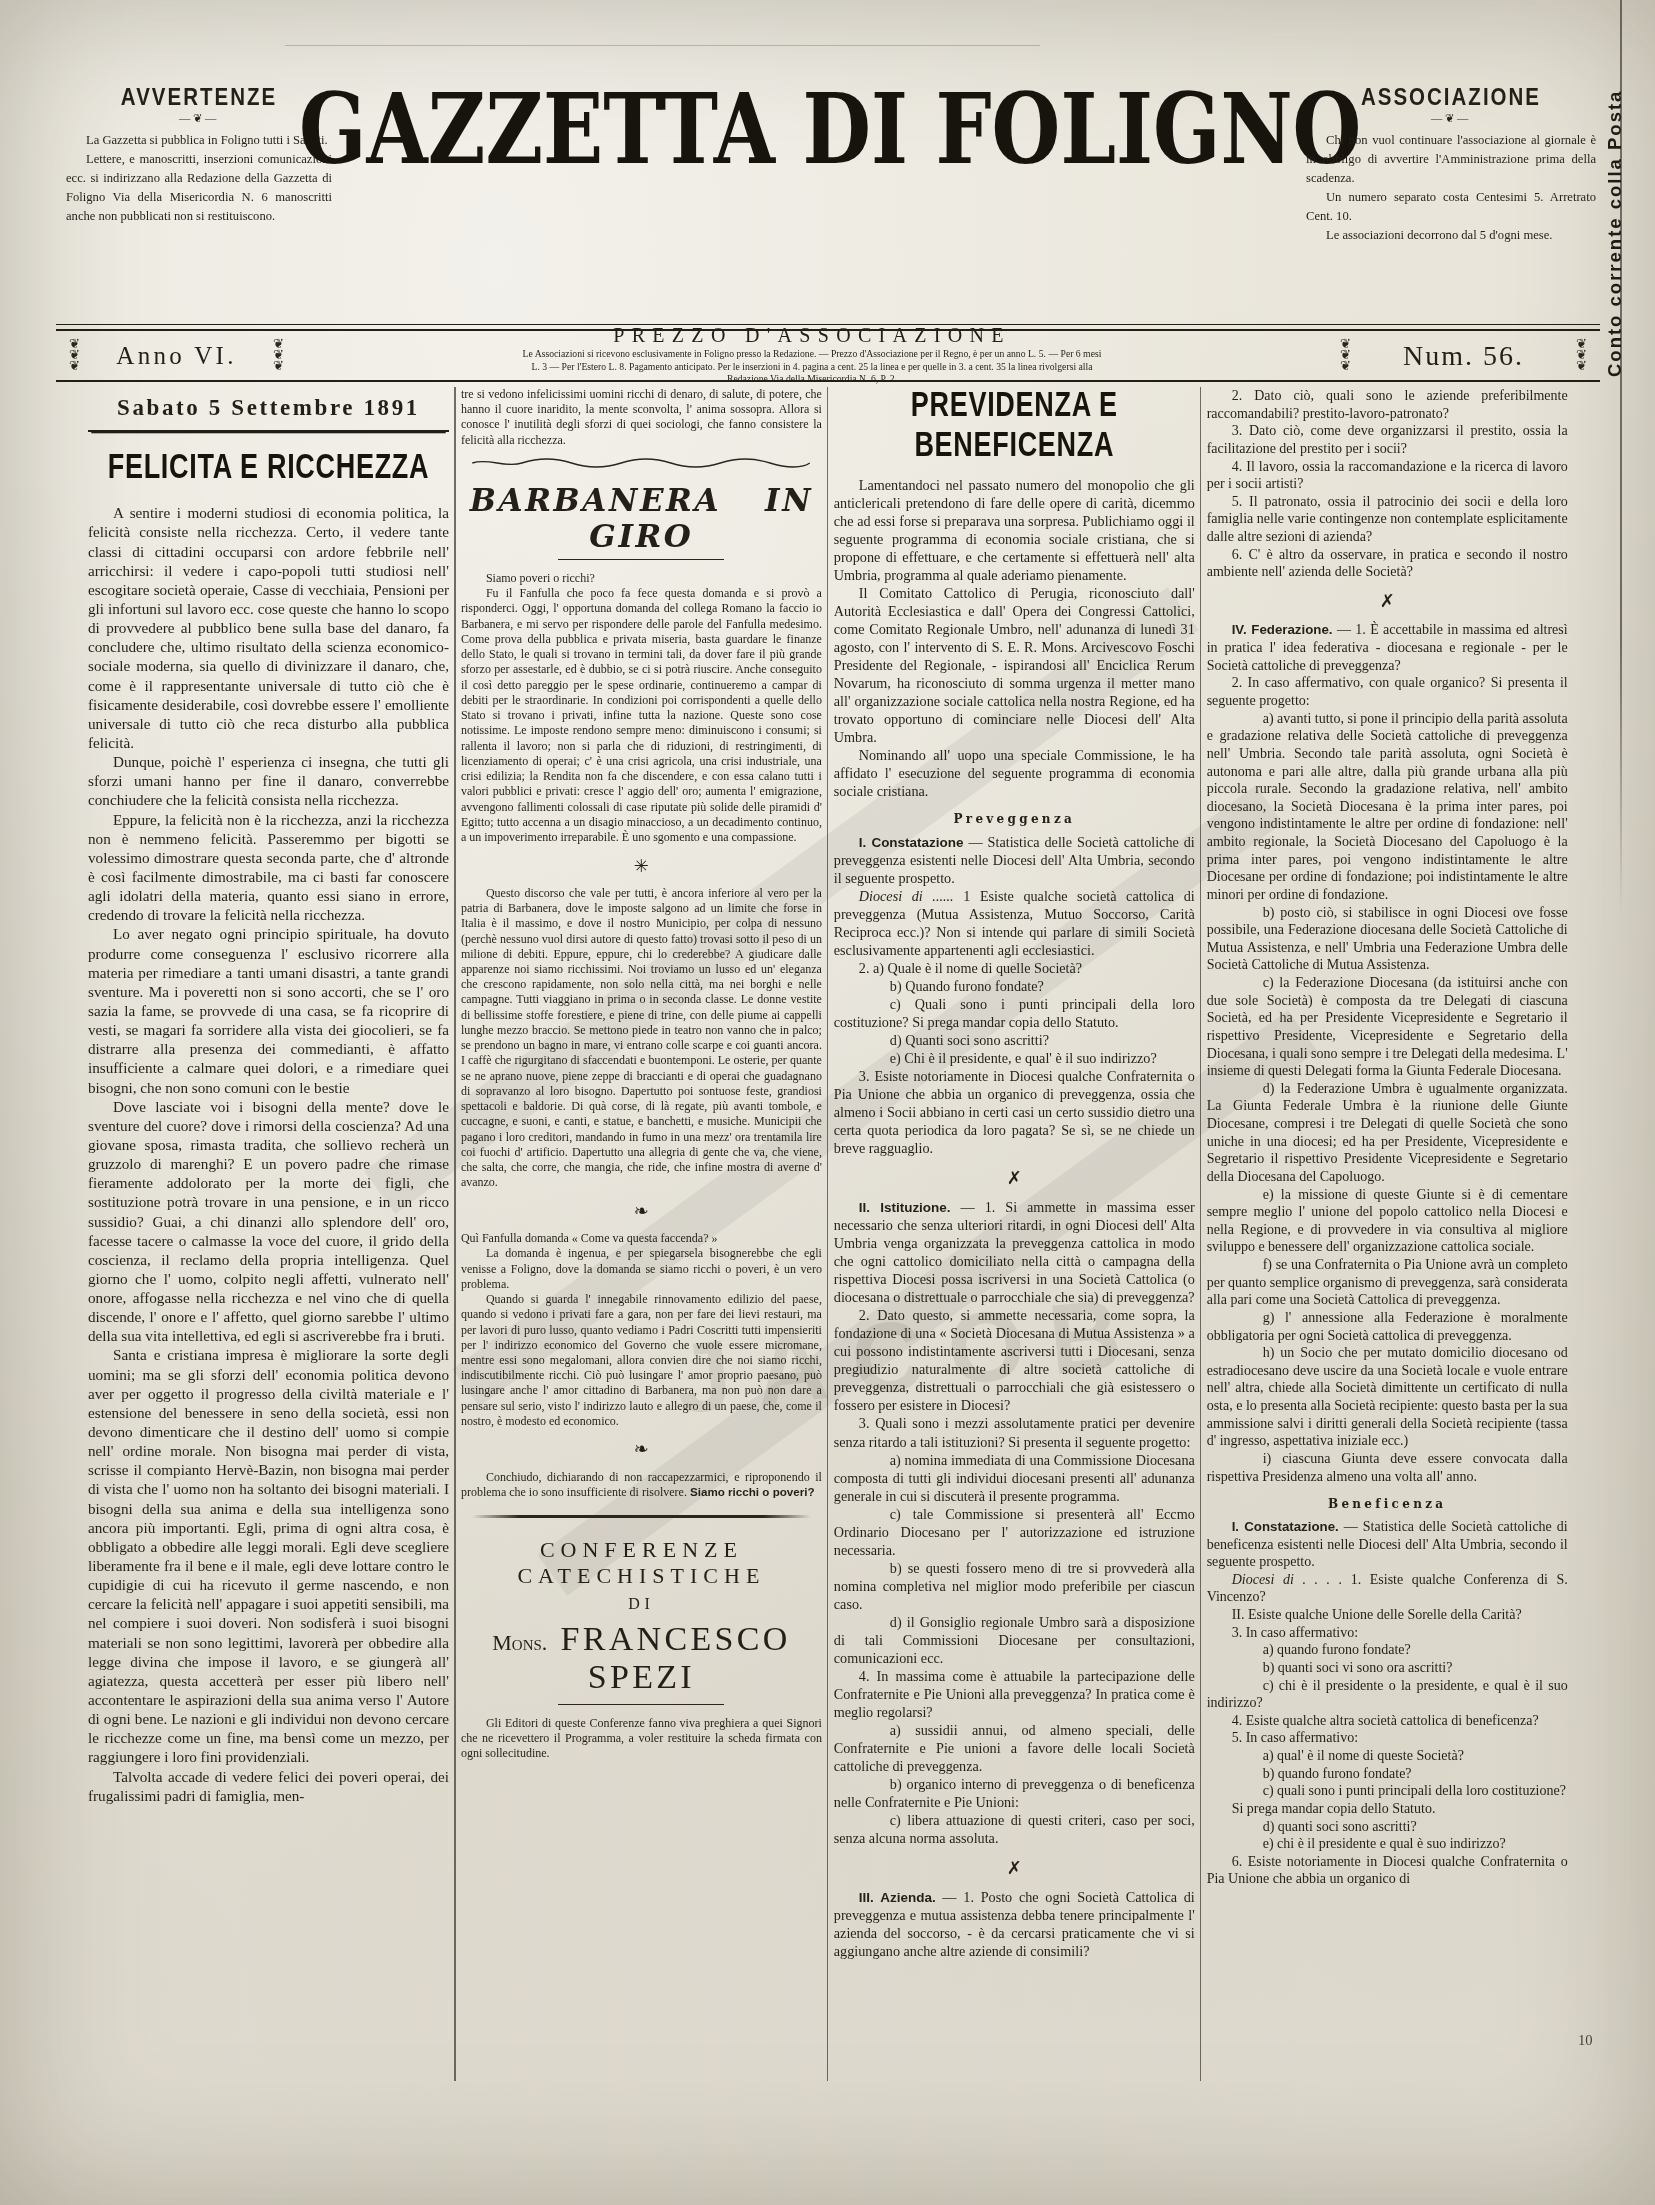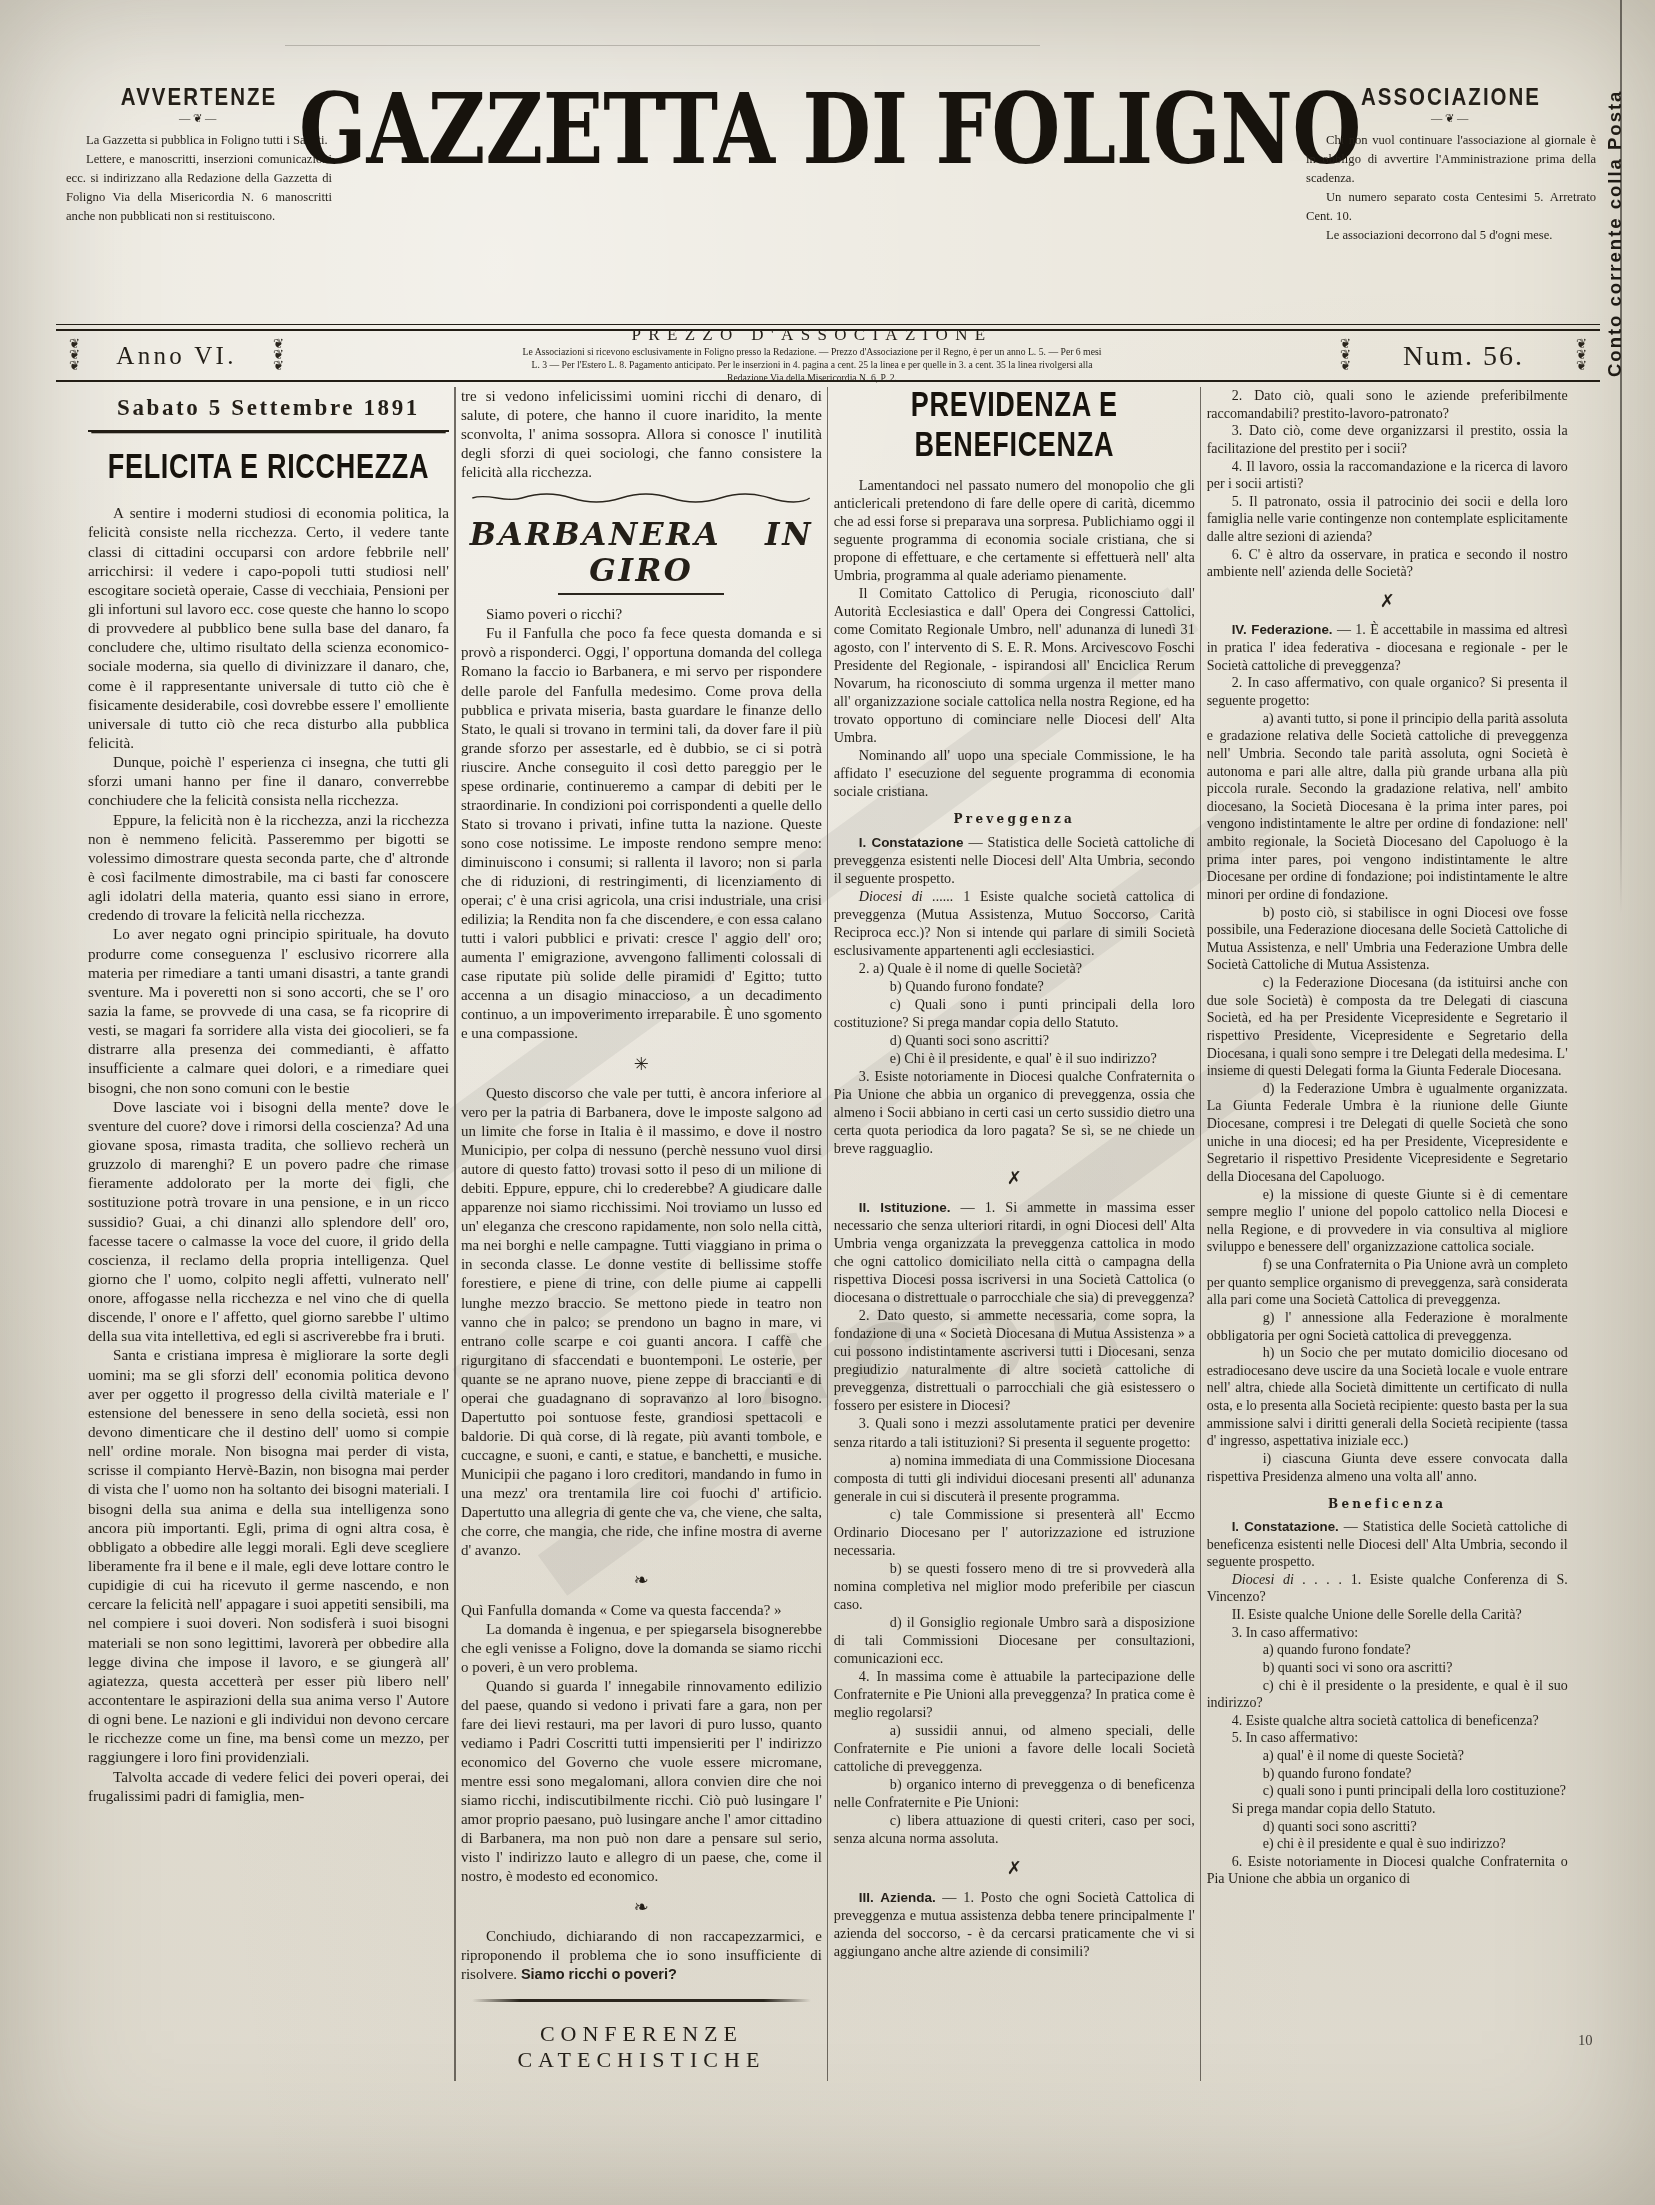--- a/index.html
+++ b/index.html
@@ -26,30 +26,30 @@
     font-size:18.5px;letter-spacing:2px;color:#1f1b15;text-align:center;}
   
   .band{position:absolute;left:56px;right:56px;top:329px;height:49px;
     border-top:2.6px solid #221d15;border-bottom:2px solid #221d15;
     display:flex;align-items:center;}
   .band:before{content:"";position:absolute;left:0;right:0;top:-6.6px;border-top:1.3px solid #221d15;}
   .band-orn{display:flex;flex-direction:column;line-height:.82;font-size:13.2px;color:#2a251d;
     width:37px;text-align:center;}
   .band-anno{width:167px;text-align:center;font-size:25px;letter-spacing:3.3px;}
   .band-center{flex:1;text-align:center;padding:1.3px 5.3px 2.6px;}
-  .band-price-head{font-size:17px;letter-spacing:7.3px;margin-bottom:1.3px;}
+  .band-price-head{font-size:20px;letter-spacing:7.3px;margin-bottom:1.3px;}
   .band-line{font-size:9.7px;line-height:1.32;}
   .band-num{width:199px;text-align:center;font-size:28px;letter-spacing:2px;}
   
   .columns{position:absolute;left:88px;top:387px;width:1479px;height:1694px;display:flex;}
   .col{flex:0 0 361px;overflow:hidden;}
   .vrule{flex:0 0 1.3px;background:#454038;margin:0 5.3px;opacity:.75;}
   .col p{margin:0;text-align:justify;text-indent:25px;hyphens:none;}
   .c0 p{font-size:15.2px;line-height:1.26;}
-  .c1 p{font-size:15px;line-height:1.27;}
+  .c1 p{font-size:12px;line-height:1.27;}
   .c2 p{font-size:14.2px;line-height:1.27;}
   .c3 p{font-size:14px;line-height:1.26;}
   .col p.ni{text-indent:0;}
   .col p.i2{text-indent:56px;}
   .lead{font-weight:bold;font-family:"Liberation Sans",sans-serif;font-size:.95em;}
   .ilead{font-style:italic;}
   .btail{font-weight:bold;font-family:"Liberation Sans",sans-serif;font-size:.97em;}
   .datebox{text-align:center;font-weight:bold;font-size:23px;letter-spacing:2.6px;
     padding:8px 0 9.3px;border-bottom:2px solid #221d15;box-shadow:0 4.6px 0 -3.3px #221d15;
     margin-bottom:20px;}

